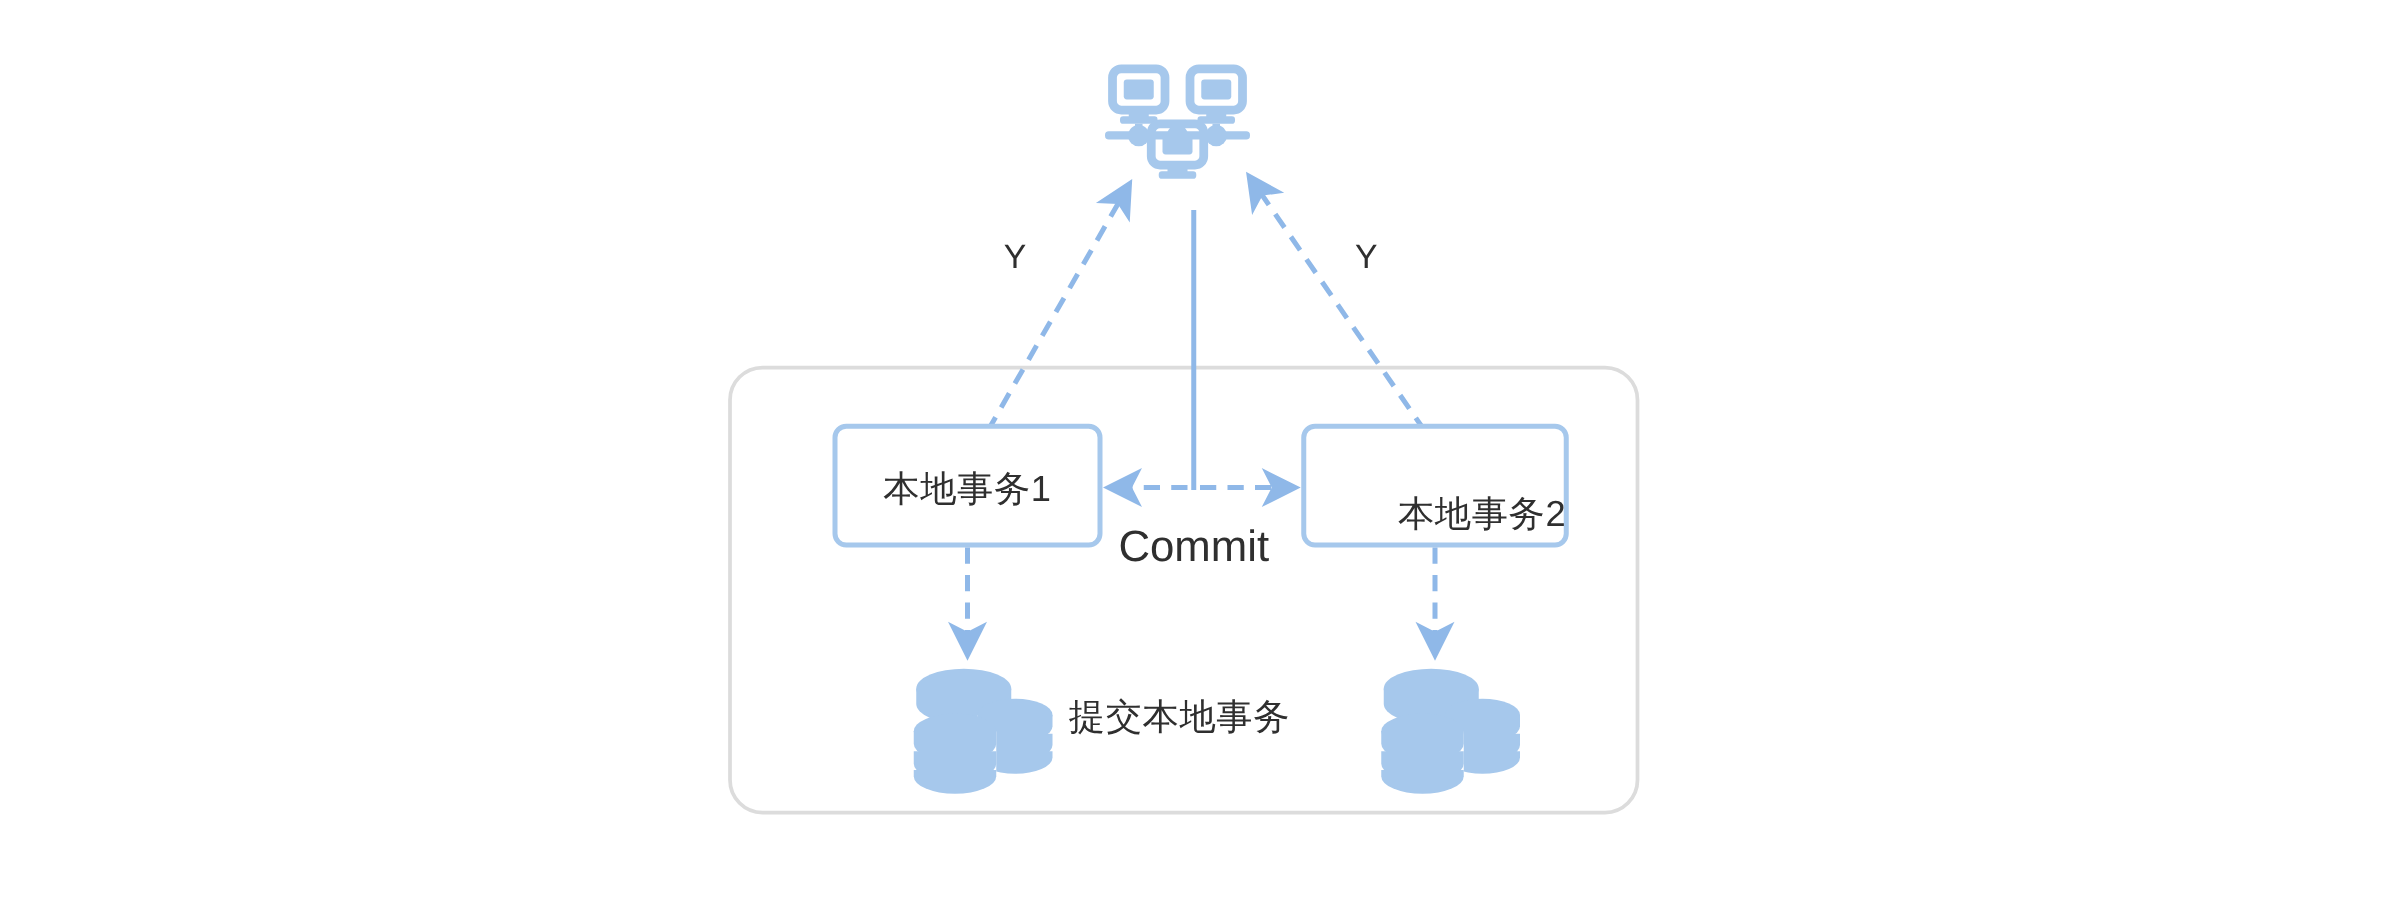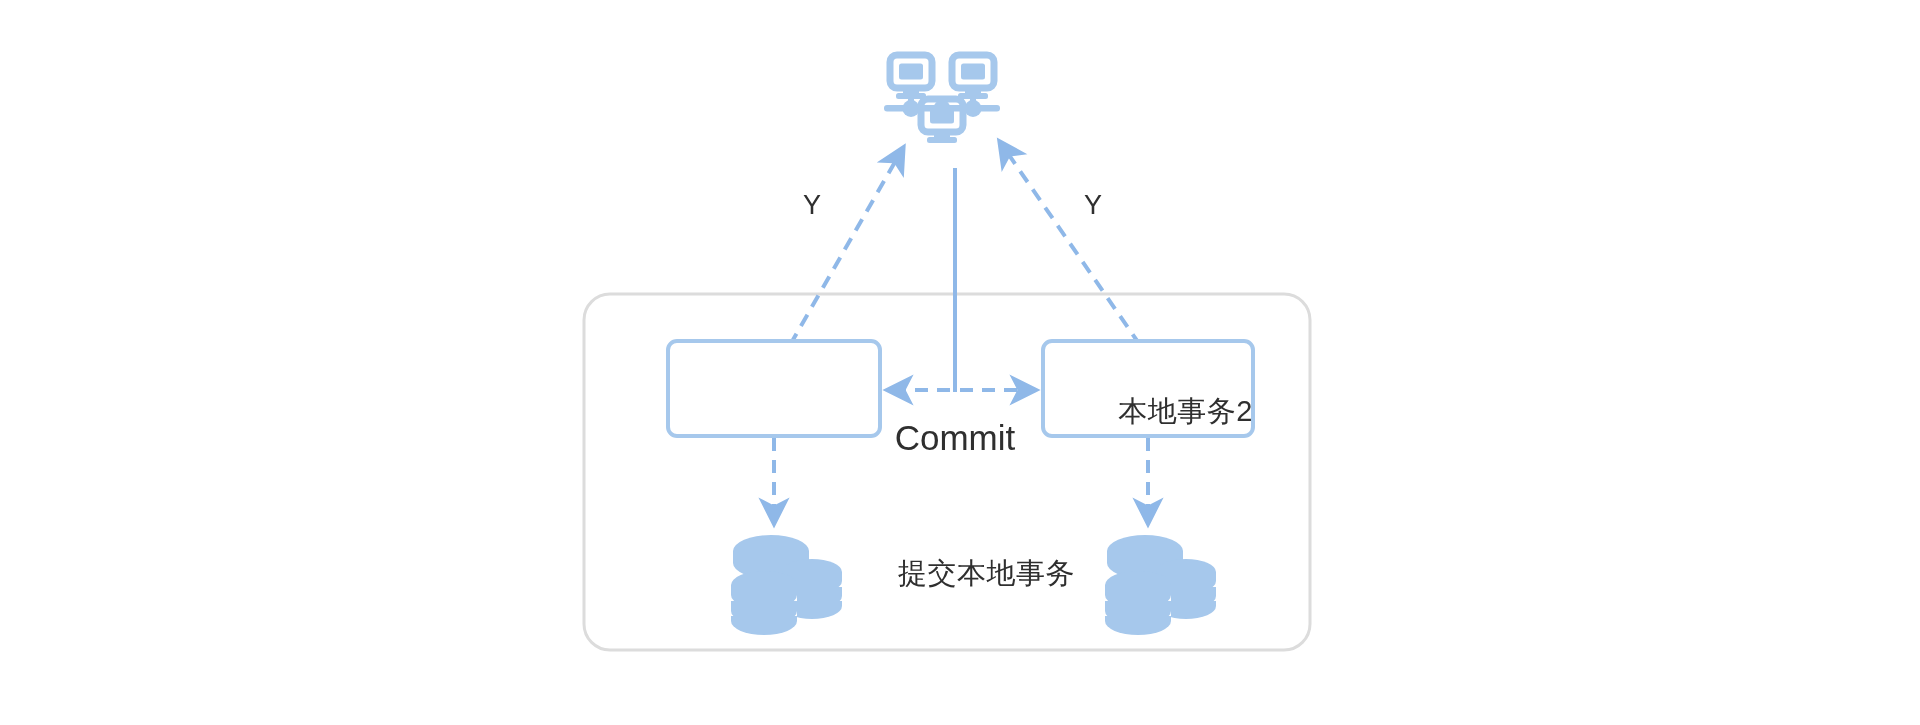--- a/index.html
+++ b/index.html
@@ -137,24 +137,25 @@
       <path d="M 1156 587 L 1156 596 A 30 13 0 0 0 1216 596 L 1216 587 Z"></path>
       <path d="M 1156 601 L 1156 606 A 30 13 0 0 0 1216 606 L 1216 601 Z"></path>
       <path d="M 1105 585 L 1105 617 A 33 14 0 0 0 1171 617 L 1171 585 Z" fill="#ffffff"></path>
       <ellipse cx="1138" cy="585" rx="33" ry="14"></ellipse>
       <path d="M 1105 585 L 1105 595 A 33 14 0 0 0 1171 595 L 1171 585 Z"></path>
       <path d="M 1105 601 L 1105 611 A 33 14 0 0 0 1171 611 L 1171 601 Z"></path>
       <path d="M 1105 616 L 1105 621 A 33 14 0 0 0 1171 621 L 1171 616 Z"></path>
     </g>
   </svg>
 
+  <div class="node-label txn-label" style="left:668px; top:372px; width:212px; text-align:center;">本地事务1</div>
 
   <div class="node-label txn-label" style="left:1043px; top:392px; width:210px; text-align:right;">本地事务2</div>
 
   <div class="node-label edge-label-y" style="left:792px; top:190px; width:40px; text-align:center;">Y</div>
 
   <div class="node-label edge-label-y" style="left:1073px; top:190px; width:40px; text-align:center;">Y</div>
 
   <div class="node-label commit-label" style="left:855px; top:418px; width:200px; text-align:center;">Commit</div>
 
-  <div class="node-label db-caption" style="left:855px; top:554px; width:220px; text-align:right;">提交本地事务</div>
+  <div class="node-label db-caption" style="left:855px; top:554px; width:220px; text-align:left;">提交本地事务</div>
 
 </div>
 
 </body></html>

